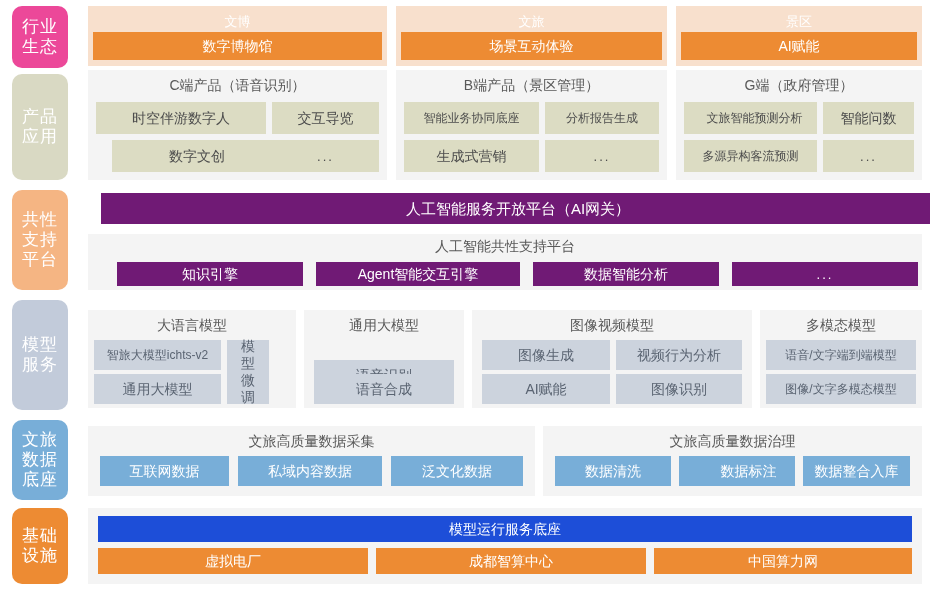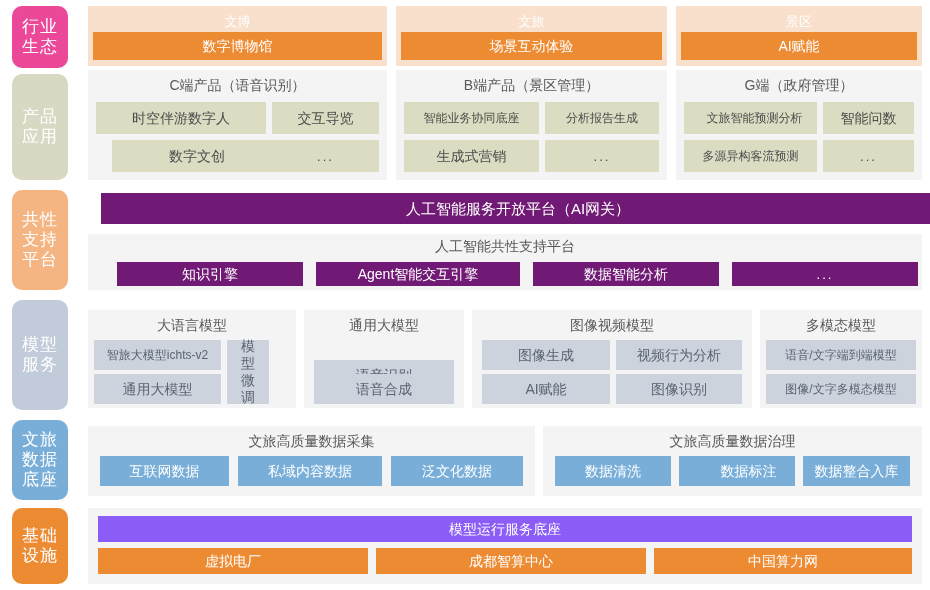--- a/index.html
+++ b/index.html
@@ -38,21 +38,21 @@
     text-align:center;
     color:#ffffff;
     font-size:14px;
     line-height:15px;
   }
   .chip.khaki{background:#dcdcc3;color:#4d4d4d;}
   .chip.steel{background:#ccd3dd;color:#5a6472;}
   .chip.blue{background:#78aed8;color:#ffffff;}
   .chip.orange{background:#ed8b33;color:#ffffff;}
   .chip.lightorange{background:#701a75;color:#ffffff;margin-left:13px;}
-  .chip.lavender{background:#8b5cf6;color:#ffffff;}
+  .chip.lavender{background:#1d4ed8;color:#ffffff;}
   .chip.small{font-size:12px;}
   .dots{letter-spacing:2px;font-size:13px;}
 
   .eco-head{
     text-align:center;color:#ffffff;font-size:13px;
     line-height:14px;padding:4px 0 3px 0;
   }
   .wide-bar{
     box-sizing:border-box;
     display:flex;align-items:center;justify-content:center;

